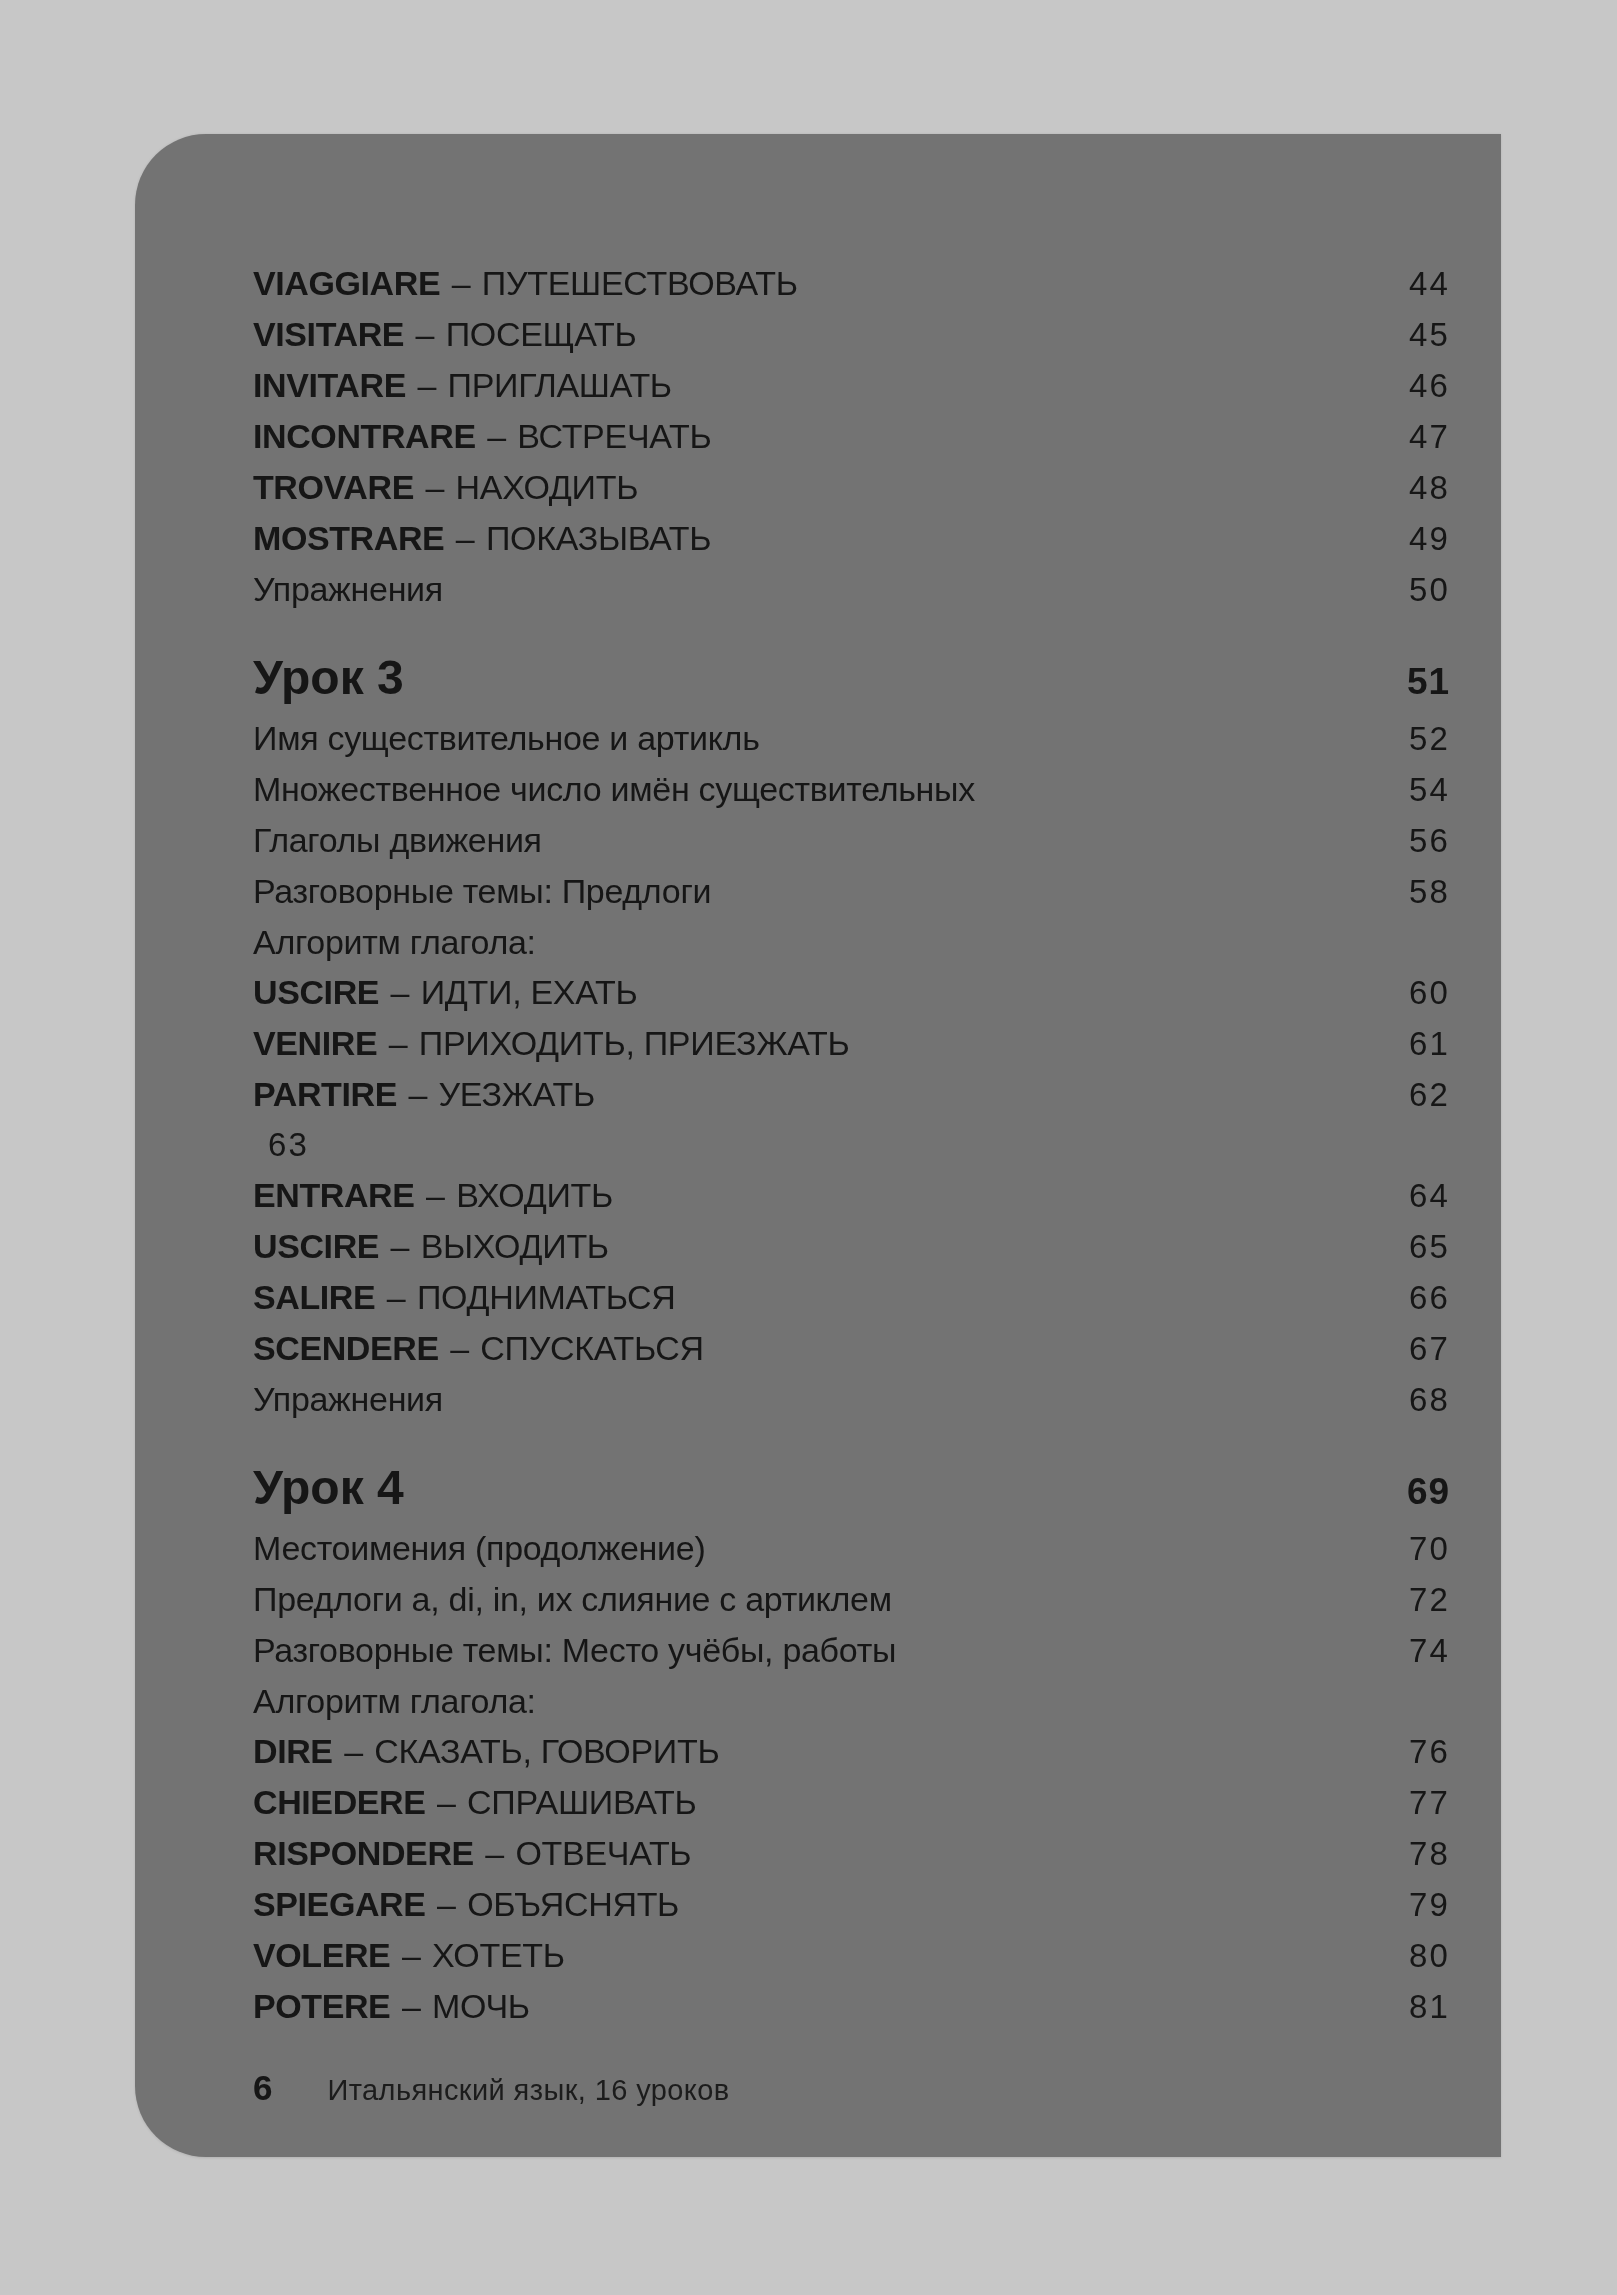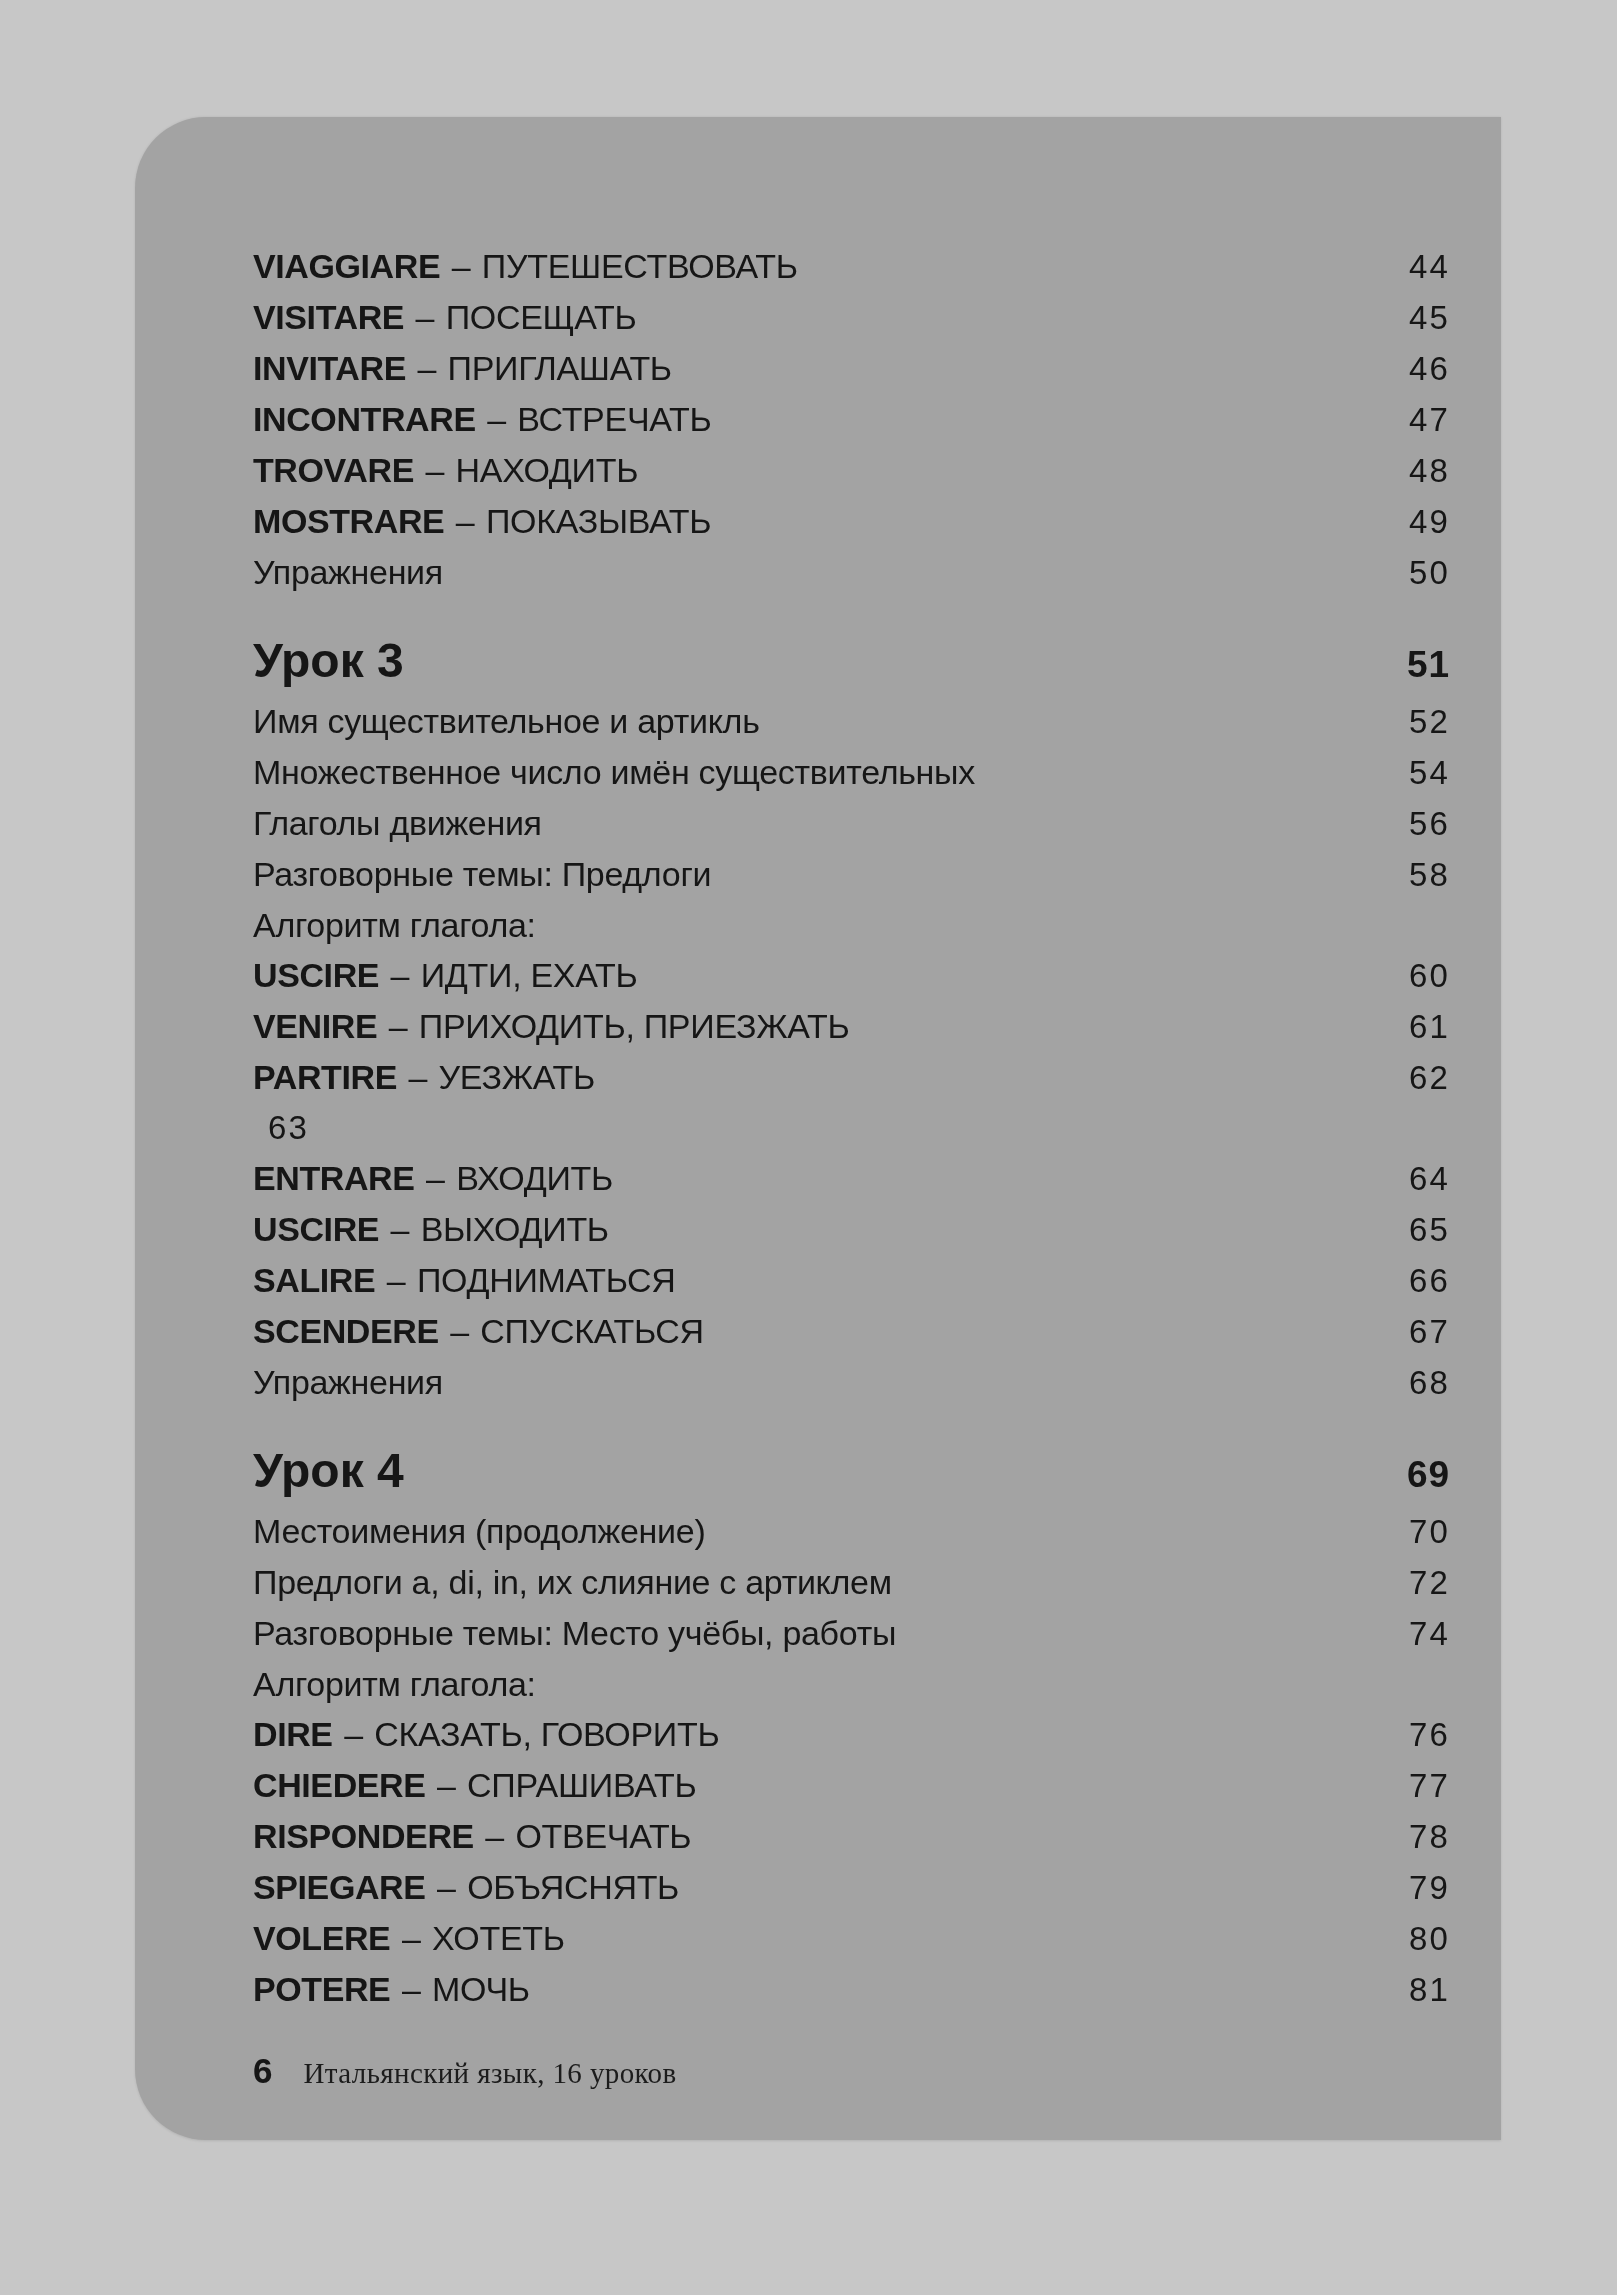--- a/index.html
+++ b/index.html
@@ -8,24 +8,24 @@
     height: 2295px;
     background: #c7c7c7;
     position: relative;
     overflow: hidden;
     font-family: "Liberation Sans", sans-serif;
     color: #161616;
   }
   .page-card {
     position: absolute;
     left: 135px;
-    top: 117px;
+    top: 134px;
     width: 1366px;
     height: 2023px;
-    background: #a3a3a3;
+    background: #737373;
     border-radius: 71px 0 0 71px;
     box-shadow: 0 0.9px 2.6px rgba(0,0,0,0.10);
   }
   .toc {
     position: absolute;
     left: 118px;
     top: 124px;
     width: 1197px;
   }
   .row {
@@ -63,22 +63,22 @@
     left: 118px;
     top: 1934px;
     display: flex;
     align-items: baseline;
   }
   .footer .pagenum {
     font-weight: 700;
     font-size: 35px;
   }
   .footer .booktitle {
-    margin-left: 31px;
-    font-family: Liberation Serif, serif;
+    margin-left: 55px;
+    font-family: Liberation Sans, sans-serif;
     font-size: 29px;
     letter-spacing: 0.4px;
     color: #1c1c1c;
   }
 </style>
 </head>
 <body>
 
 <div class="page-card">
   <div class="toc" id="toc">

